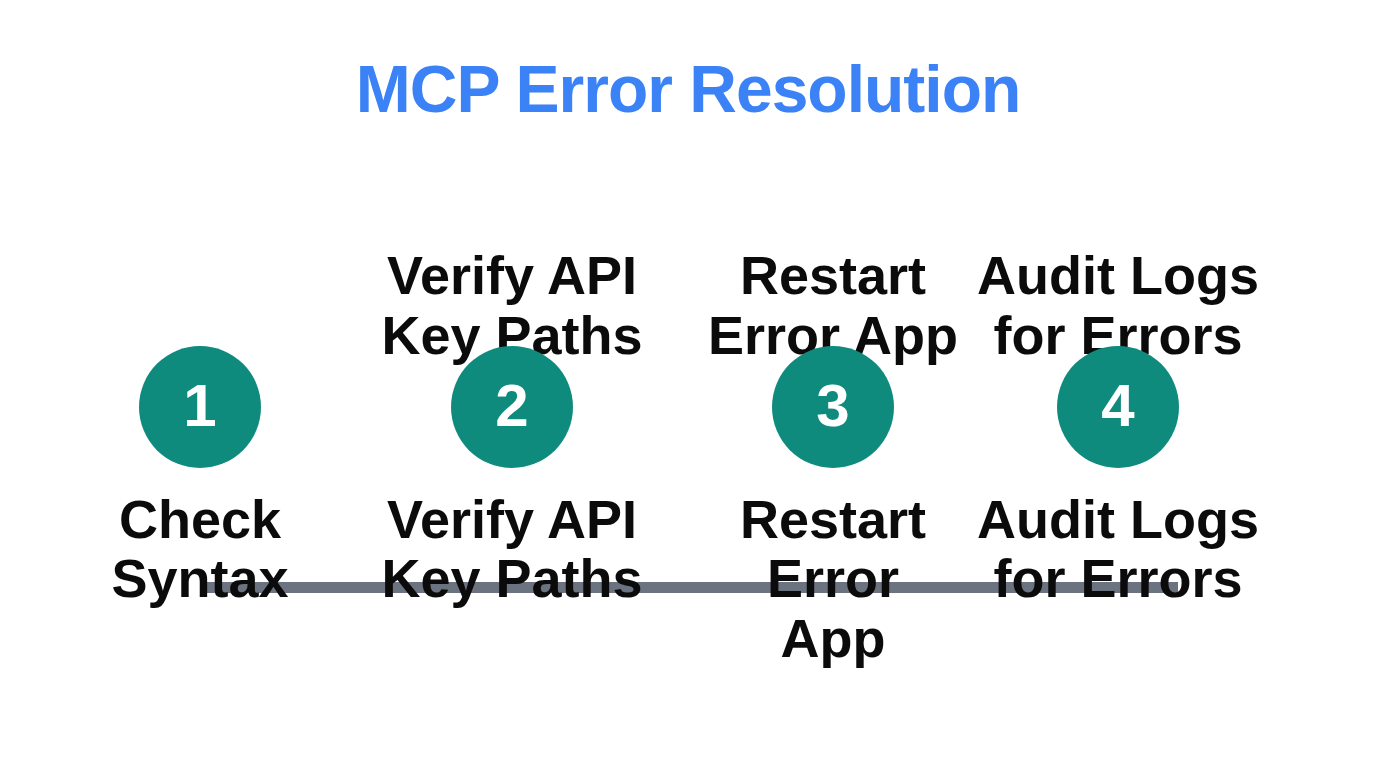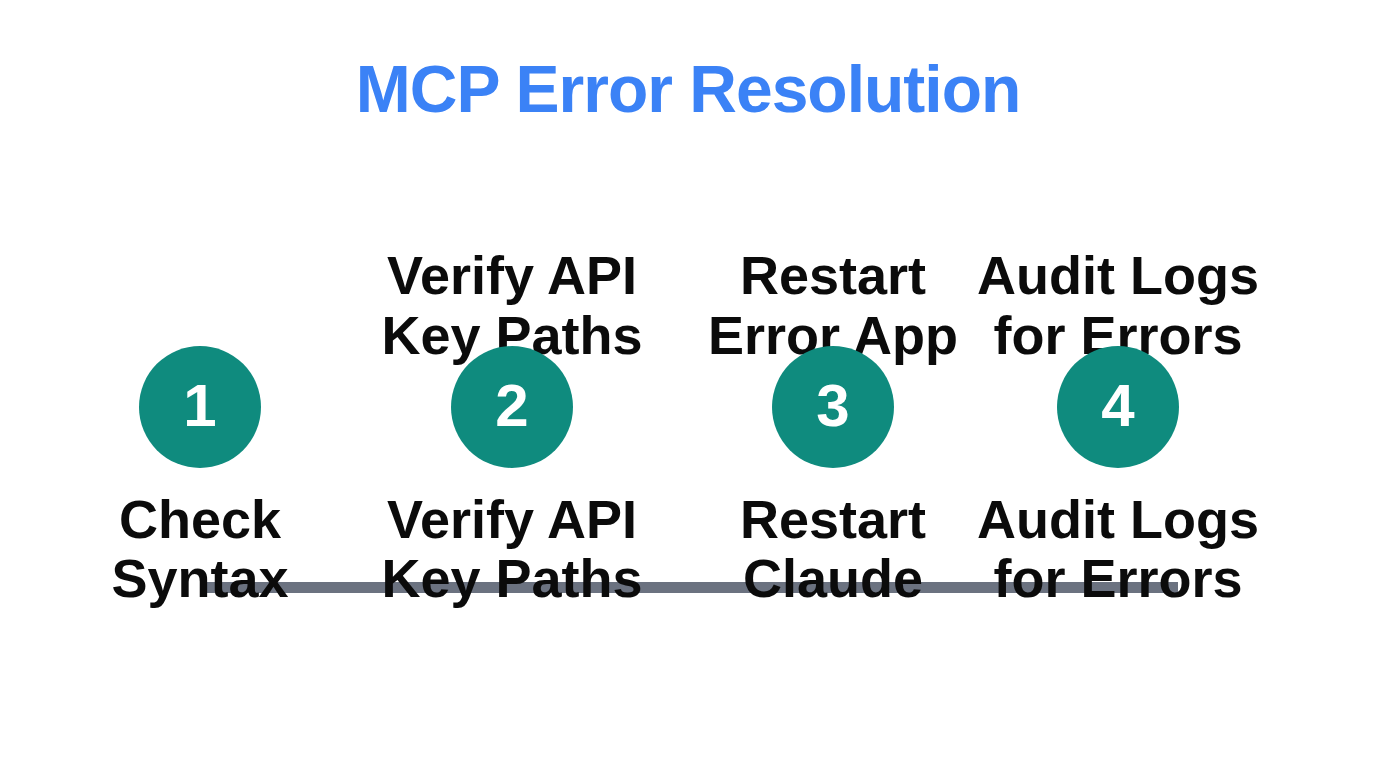--- a/index.html
+++ b/index.html
@@ -157,21 +157,22 @@
     <div class="step s3">
       <div class="label-top">
         <span class="label-line">Restart</span>
         <span class="label-line">Error App</span>
       </div>
       <div class="node">
         <span class="node-number">3</span>
       </div>
       <div class="label-bottom">
         <span class="label-line">Restart</span>
-        <span class="label-line">Claude</span>
+        <span class="label-line">Error</span>
+        <span class="label-line">App</span>
       </div>
     </div>
 
     <div class="step s4">
       <div class="label-top">
         <span class="label-line">Audit Logs</span>
         <span class="label-line">for Errors</span>
       </div>
       <div class="node">
         <span class="node-number">4</span>

